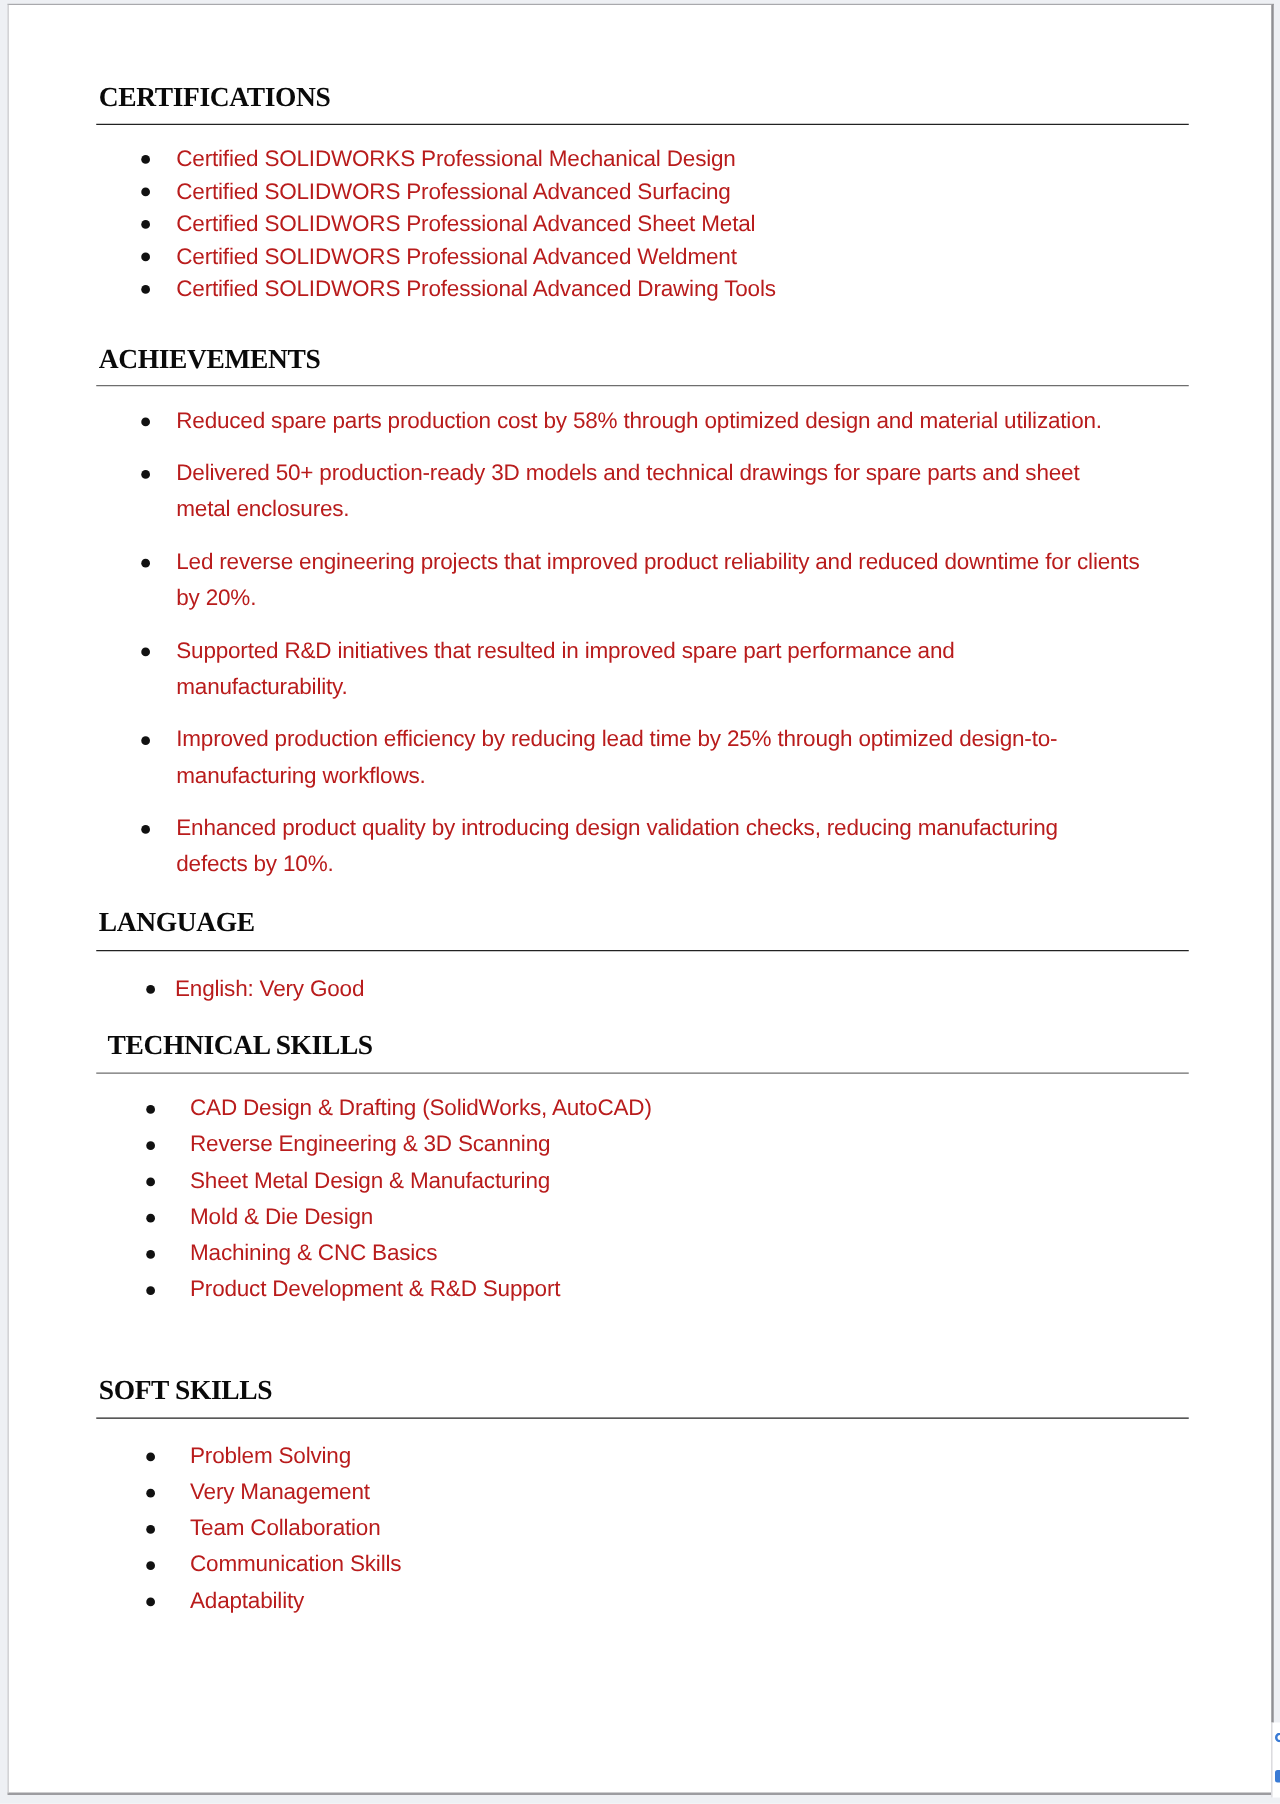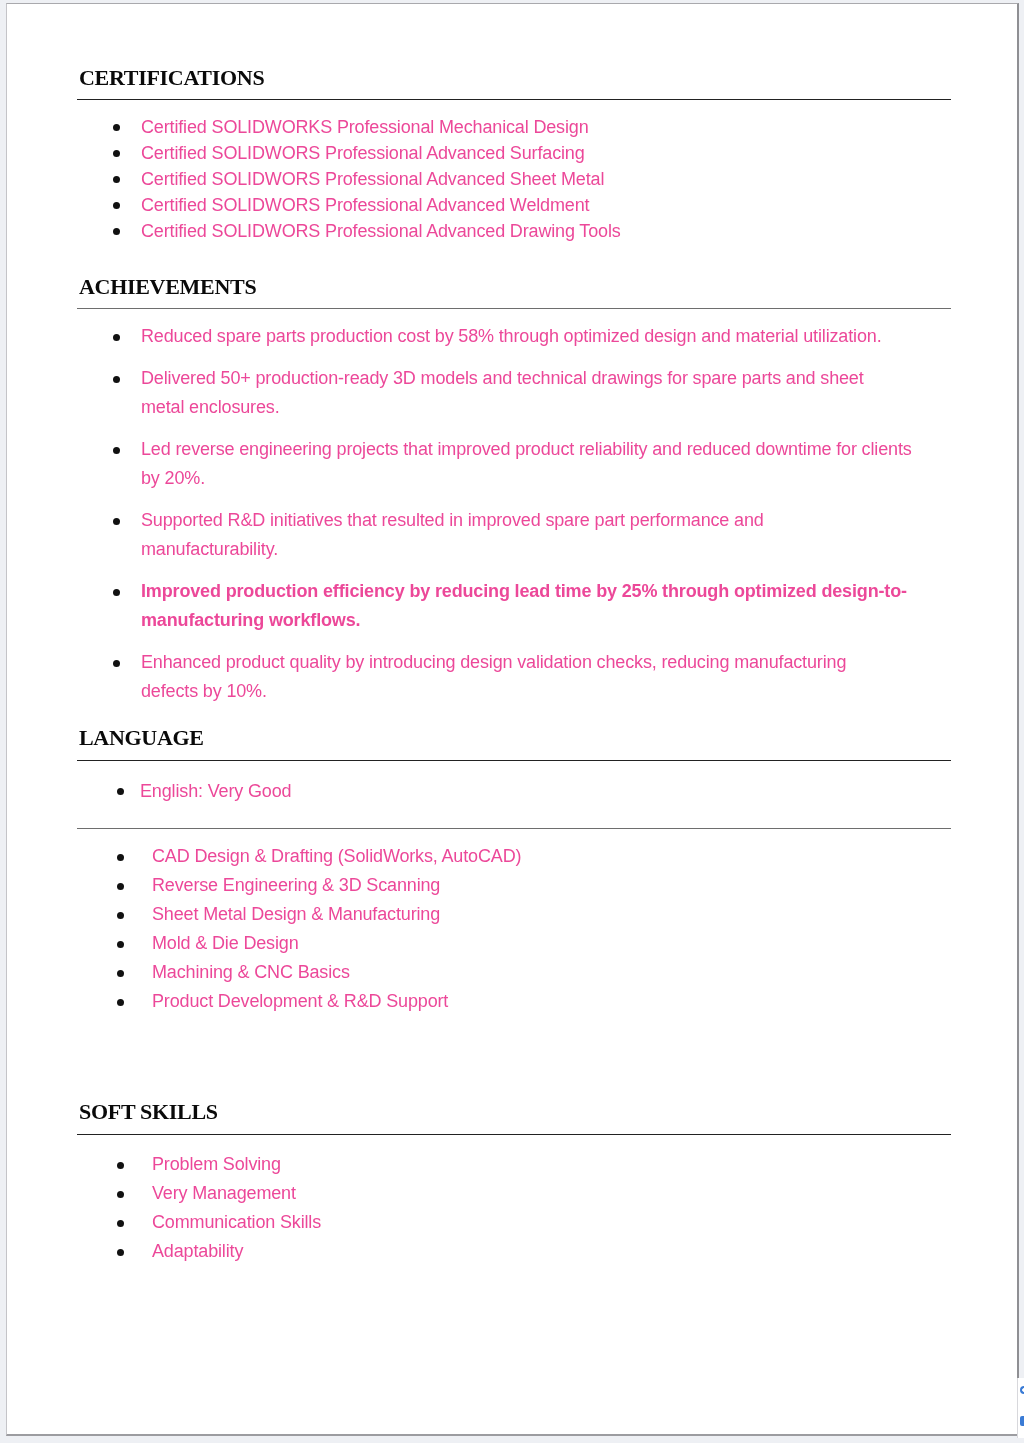--- a/index.html
+++ b/index.html
@@ -33,21 +33,21 @@
       padding-left: 2px;
       height: 30px;
       line-height: 30px;
     }
     .rule { height: 0; border-top: 1px solid #222; margin: 0; }
     .rule.grey { border-top: 1px solid #6e6e6e; }
     ul.items { list-style: none; margin: 0; padding: 0; }
     ul.items li {
       position: relative;
       font-size: 18px;
-      color: #ec4899;
+      color: #b91c1c;
       letter-spacing: -0.15px;
     }
     ul.items li .bullet {
       position: absolute;
       width: 7px; height: 7px; border-radius: 50%;
       background: #111;
     }
     .cert li { height: 26px; line-height: 26px; padding-left: 64px; }
     .cert li .bullet { left: 36px; top: 10px; }
 
@@ -87,51 +87,53 @@
   </section>
 
   <section class="section" style="top:268px;">
     <h2 class="heading">ACHIEVEMENTS</h2>
     <div class="rule grey" style="margin-top:6px;"></div>
     <ul class="items ach" style="margin-top:13px; width:860px;">
       <li><span class="bullet"></span><span>Reduced spare parts production cost by 58% through optimized design and material utilization.</span></li>
       <li style="padding-right:40px;"><span class="bullet"></span><span>Delivered 50+ production-ready 3D models and technical drawings for spare parts and sheet metal enclosures.</span></li>
       <li style="padding-right:20px;"><span class="bullet"></span><span>Led reverse engineering projects that improved product reliability and reduced downtime for clients by 20%.</span></li>
       <li style="padding-right:120px;"><span class="bullet"></span><span>Supported R&amp;D initiatives that resulted in improved spare part performance and manufacturability.</span></li>
-      <li style="padding-right:20px;font-weight:bold;"><span class="bullet"></span><span>Improved production efficiency by reducing lead time by 25% through optimized design-to-manufacturing workflows.</span></li>
+      <li style="padding-right:20px;"><span class="bullet"></span><span>Improved production efficiency by reducing lead time by 25% through optimized design-to-manufacturing workflows.</span></li>
       <li style="padding-right:30px;"><span class="bullet"></span><span>Enhanced product quality by introducing design validation checks, reducing manufacturing defects by 10%.</span></li>
     </ul>
   </section>
 
   <section class="section" style="top:719px;">
     <h2 class="heading">LANGUAGE</h2>
     <div class="rule" style="margin-top:7px;"></div>
     <ul class="items lang" style="margin-top:16px;">
       <li><span class="bullet"></span><span>English: Very Good</span></li>
     </ul>
   </section>
 
   <section class="section" style="top:817px;">
+    <h2 class="heading" style="padding-left:9px;">TECHNICAL SKILLS</h2>
     <div class="rule grey" style="margin-top:7px;"></div>
     <ul class="items tech" style="margin-top:13px;">
       <li><span class="bullet"></span><span>CAD Design &amp; Drafting (SolidWorks, AutoCAD)</span></li>
       <li><span class="bullet"></span><span>Reverse Engineering &amp; 3D Scanning</span></li>
       <li><span class="bullet"></span><span>Sheet Metal Design &amp; Manufacturing</span></li>
       <li><span class="bullet"></span><span>Mold &amp; Die Design</span></li>
       <li><span class="bullet"></span><span>Machining &amp; CNC Basics</span></li>
       <li><span class="bullet"></span><span>Product Development &amp; R&amp;D Support</span></li>
     </ul>
   </section>
 
   <section class="section" style="top:1057px;margin-top:36px;">
     <h2 class="heading">SOFT SKILLS</h2>
     <div class="rule" style="margin-top:7px;"></div>
     <ul class="items soft" style="margin-top:15px;">
       <li><span class="bullet"></span><span>Problem Solving</span></li>
       <li><span class="bullet"></span><span>Very Management</span></li>
+      <li><span class="bullet"></span><span>Team Collaboration</span></li>
       <li><span class="bullet"></span><span>Communication Skills</span></li>
       <li><span class="bullet"></span><span>Adaptability</span></li>
     </ul>
   </section>
 
 </div>
 
 <div class="corner-widget">
   <span class="g1"></span>
   <span class="g2"></span>

